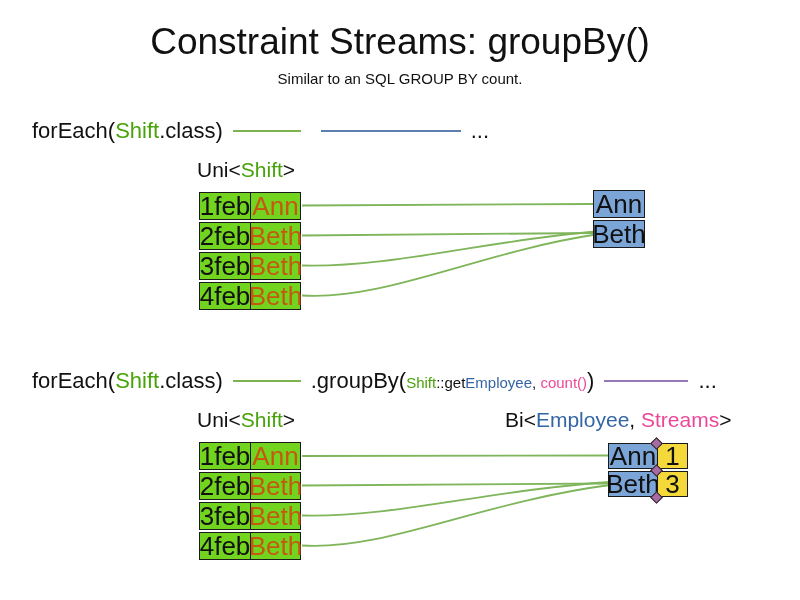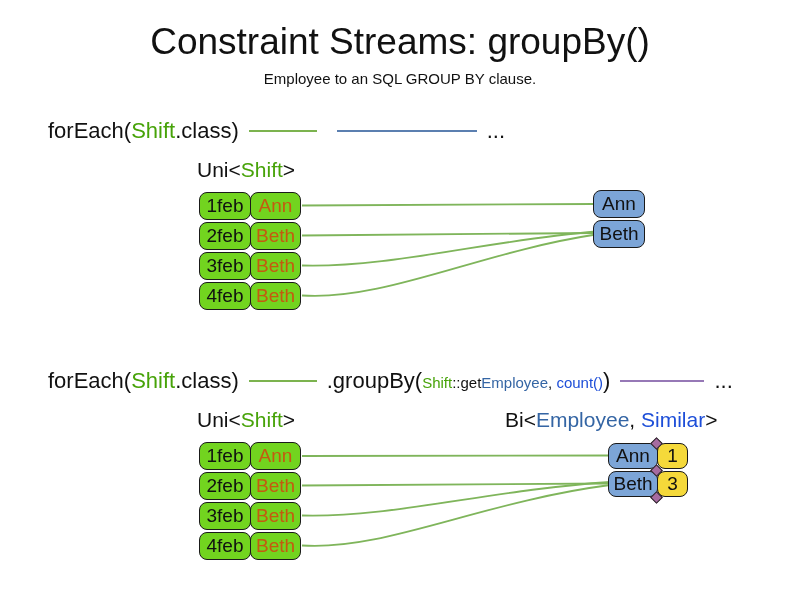--- a/index.html
+++ b/index.html
@@ -4,31 +4,31 @@
 <style>
   html,body{margin:0;padding:0;}
   .slide{
     position:relative;width:800px;height:600px;background:#ffffff;
     font-family:"Liberation Sans", sans-serif;color:#111;overflow:hidden;
   }
   .lines-layer{position:absolute;left:0;top:0;width:800px;height:600px;}
   .conn{fill:none;stroke:#7FB55B;stroke-width:1.8px;}
   .title{position:absolute;top:21px;left:0;width:100%;text-align:center;font-size:37px;color:#111;white-space:nowrap;}
   .subtitle{position:absolute;top:70px;left:0;width:100%;text-align:center;font-size:15px;color:#111;}
-  .code-line{position:absolute;left:48px;height:30px;display:flex;align-items:center;font-size:22px;white-space:pre;justify-content:center;}
+  .code-line{position:absolute;left:32px;height:30px;display:flex;align-items:center;font-size:22px;white-space:pre;justify-content:center;}
   .code-line .sm{font-size:15px;}
   .green-t{color:#47A309;}
   .blue-t{color:#3465A4;}
-  .gold-t{color:#1d4ed8;}
+  .gold-t{color:#ec4899;}
   .hline{display:inline-block;height:0;border-top:2px solid;margin:0 10px;}
   .hline.g{width:68px;border-color:#7CB34F;}
   .hline.b{width:140px;border-color:#5B7FB0;}
   .hline.p{width:84px;border-color:#9678B6;}
   .type-label{position:absolute;font-size:21px;white-space:nowrap;}
-  .box{box-sizing:border-box;border:1.5px solid #1a1a1a;border-radius:8px;display:flex;align-items:center;justify-content:center;font-size:19px;color:#111;background:#fff;}
+  .box{box-sizing:border-box;border:1.5px solid #1a1a1a;border-radius:0;display:flex;align-items:center;justify-content:center;font-size:26px;color:#111;background:#fff;}
   .shift-table{position:absolute;}
   .srow{display:flex;margin-bottom:2px;}
   .green-box{background:#72D41F;}
   .date-cell{width:52px;height:28px;}
   .emp-cell{width:51px;height:28px;margin-left:-1px;color:#C45A10;}
   .group-col{position:absolute;}
   .blue-box{background:#7CA5D7;}
   .g1 .blue-box{width:52px;height:28px;margin-bottom:2px;}
   .g2 .grow{display:flex;margin-bottom:2px;}
   .g2 .blue-box{width:50px;height:26px;}
@@ -45,21 +45,21 @@
     <path class="conn" d="M302,235.5 L594,233"></path>
     <path class="conn" d="M302,265.5 C390,268 490,240 596,231.5"></path>
     <path class="conn" d="M302,295.5 C385,301 480,252 596,234.5"></path>
     <path class="conn" d="M302,456 L609,455.5"></path>
     <path class="conn" d="M302,485.5 L609,483.5"></path>
     <path class="conn" d="M302,515.5 C390,518 490,490 610,482"></path>
     <path class="conn" d="M302,545.5 C385,551 480,502 610,485"></path>
   </svg>
 
   <div class="title">Constraint Streams: groupBy()</div>
-  <div class="subtitle">Employee to an SQL GROUP BY clause.</div>
+  <div class="subtitle">Similar to an SQL GROUP BY count.</div>
 
   <div class="code-line" style="top:116px;">
     <span><span>forEach(</span><span class="green-t">Shift</span><span>.class)</span></span>
     <span class="hline g"></span>
     <span class="hline b"></span>
     <span>...</span>
   </div>
 
   <div class="type-label" style="left:197px;top:158px;width:106px;"><span>Uni&lt;</span><span class="green-t">Shift</span><span>&gt;</span></div>
 
@@ -89,21 +89,21 @@
 
   <div class="code-line" style="top:366px;">
     <span><span>forEach(</span><span class="green-t">Shift</span><span>.class)</span></span>
     <span class="hline g"></span>
     <span><span>.groupBy(</span><span class="sm green-t">Shift</span><span class="sm">::get</span><span class="sm blue-t">Employee</span><span class="sm">, </span><span class="sm gold-t">count()</span><span>)</span></span>
     <span class="hline p"></span>
     <span>...</span>
   </div>
 
   <div class="type-label" style="left:197px;top:408px;width:106px;"><span>Uni&lt;</span><span class="green-t">Shift</span><span>&gt;</span></div>
-  <div class="type-label" style="left:505px;top:408px;width:240px;"><span>Bi&lt;</span><span class="blue-t">Employee</span><span>, </span><span class="gold-t">Similar</span><span>&gt;</span></div>
+  <div class="type-label" style="left:505px;top:408px;width:240px;"><span>Bi&lt;</span><span class="blue-t">Employee</span><span>, </span><span class="gold-t">Streams</span><span>&gt;</span></div>
 
   <div class="shift-table" style="left:199px;top:442px;">
     <div class="srow">
       <div class="box green-box date-cell">1feb</div>
       <div class="box green-box emp-cell">Ann</div>
     </div>
     <div class="srow">
       <div class="box green-box date-cell">2feb</div>
       <div class="box green-box emp-cell">Beth</div>
     </div>

